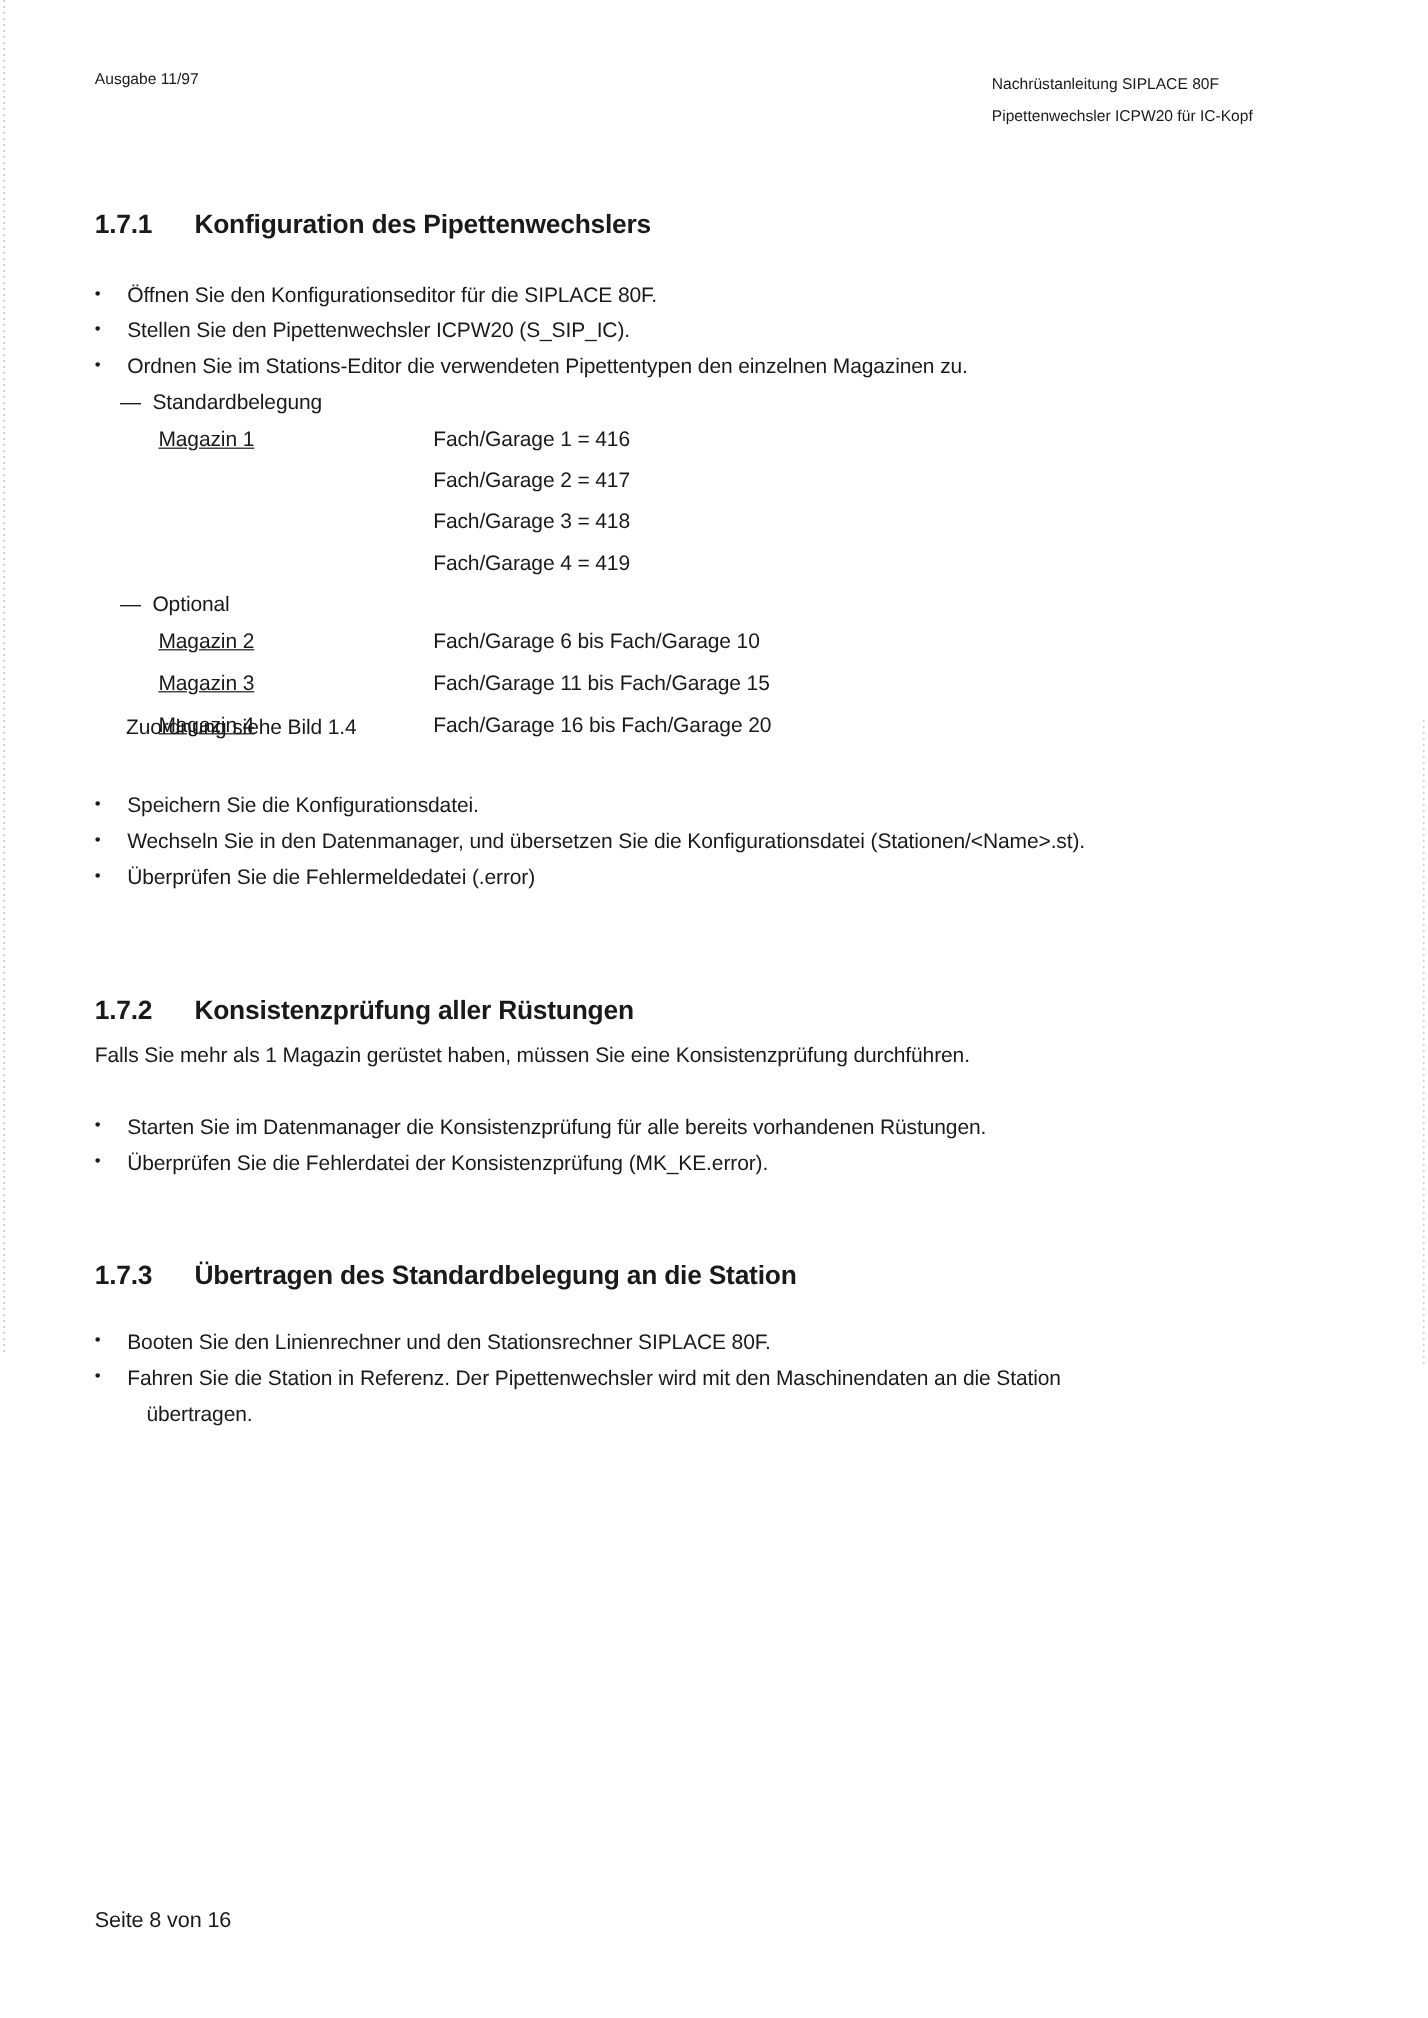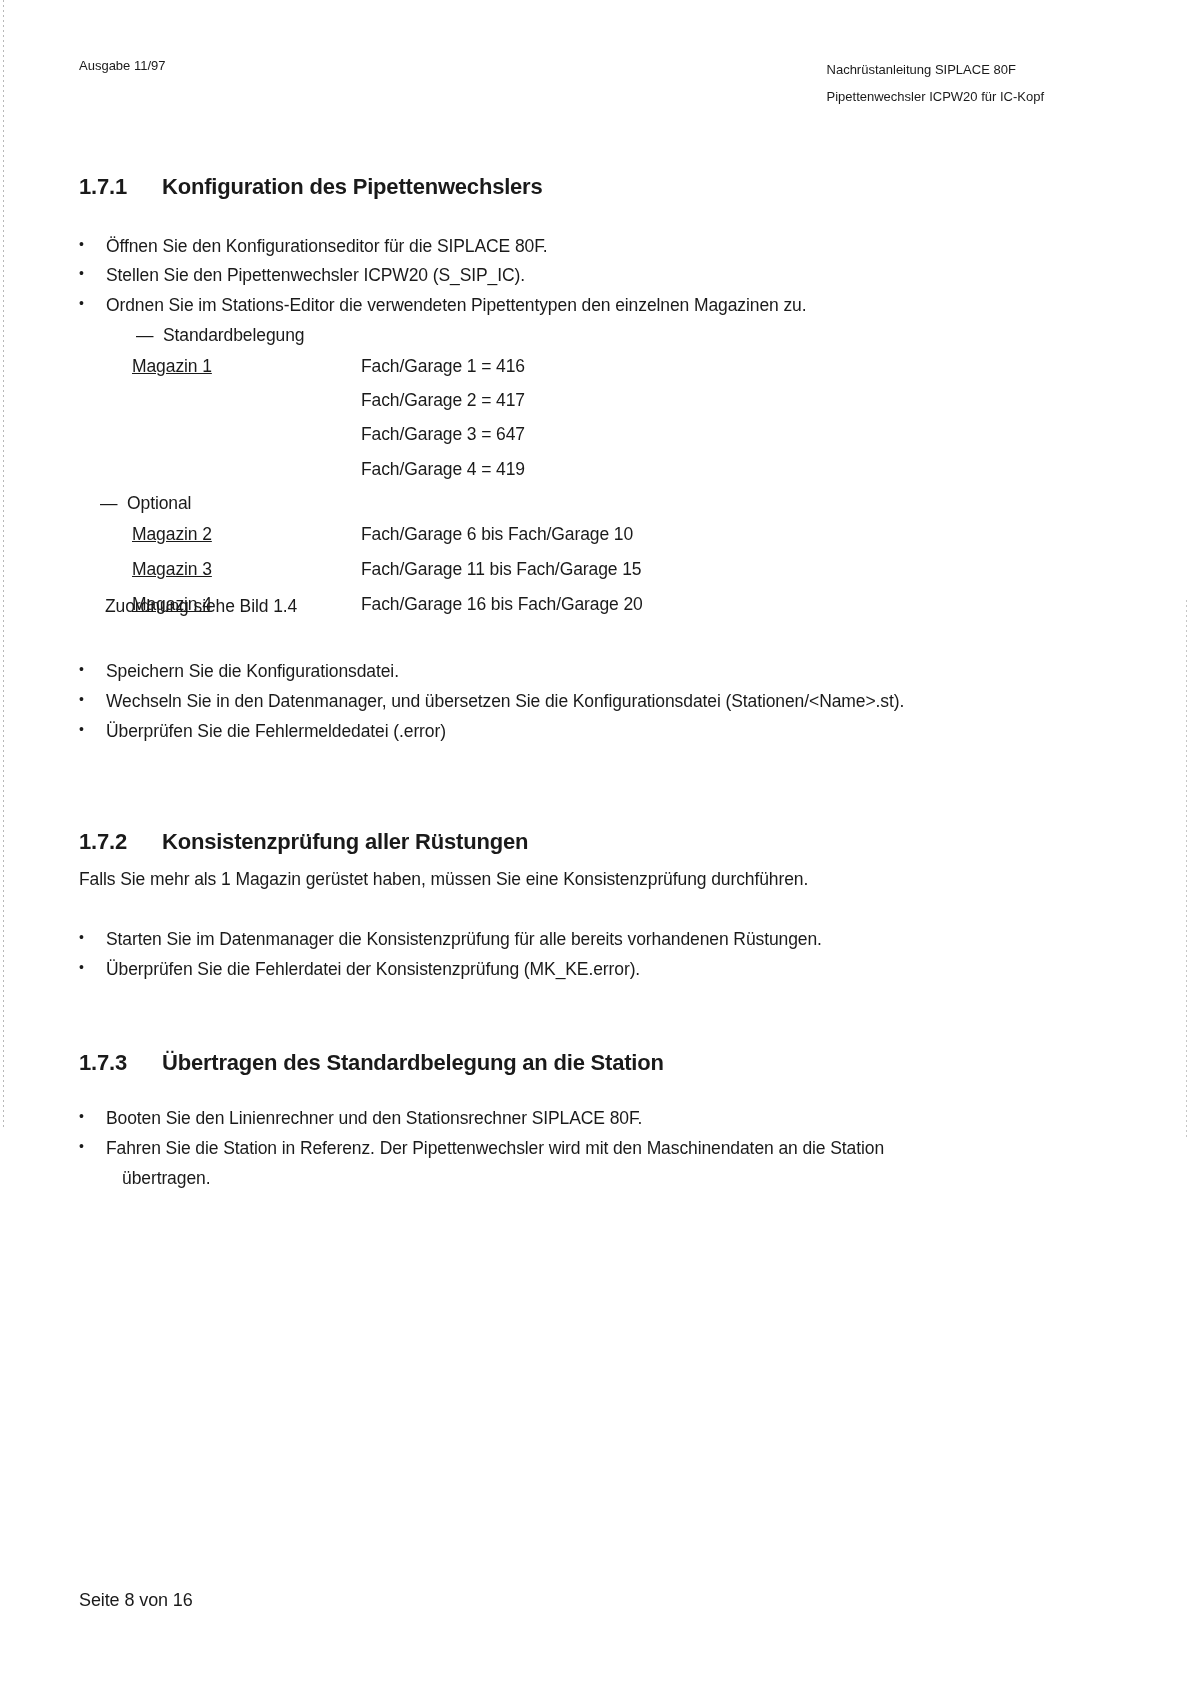--- a/index.html
+++ b/index.html
@@ -111,33 +111,33 @@
   </div>
   <div class="line" style="top:265px;">
     <span class="bullet">•</span>
     <span class="btext">Stellen Sie den Pipettenwechsler ICPW20 (S_SIP_IC).</span>
   </div>
   <div class="line" style="top:295px;">
     <span class="bullet">•</span>
     <span class="btext">Ordnen Sie im Stations-Editor die verwendeten Pipettentypen den einzelnen Magazinen zu.</span>
   </div>
 
-  <div class="line" style="top:325px; left:21px;margin-left:36px;">
+  <div class="line" style="top:325px; left:21px;">
     <span class="dash">—</span><span>Standardbelegung</span>
   </div>
 
   <div class="line" style="top:356px; width:600px;">
     <span class="col-a">Magazin 1</span>
     <span class="col-b">Fach/Garage 1 = 416</span>
   </div>
   <div class="line" style="top:390px; width:600px;">
     <span class="col-b">Fach/Garage 2 = 417</span>
   </div>
   <div class="line" style="top:424px; width:600px;">
-    <span class="col-b">Fach/Garage 3 = 647</span>
+    <span class="col-b">Fach/Garage 3 = 418</span>
   </div>
   <div class="line" style="top:459px; width:600px;">
     <span class="col-b">Fach/Garage 4 = 419</span>
   </div>
 
   <div class="line" style="top:493px; left:21px;">
     <span class="dash">—</span><span>Optional</span>
   </div>
 
   <div class="line" style="top:524px; width:700px;">

